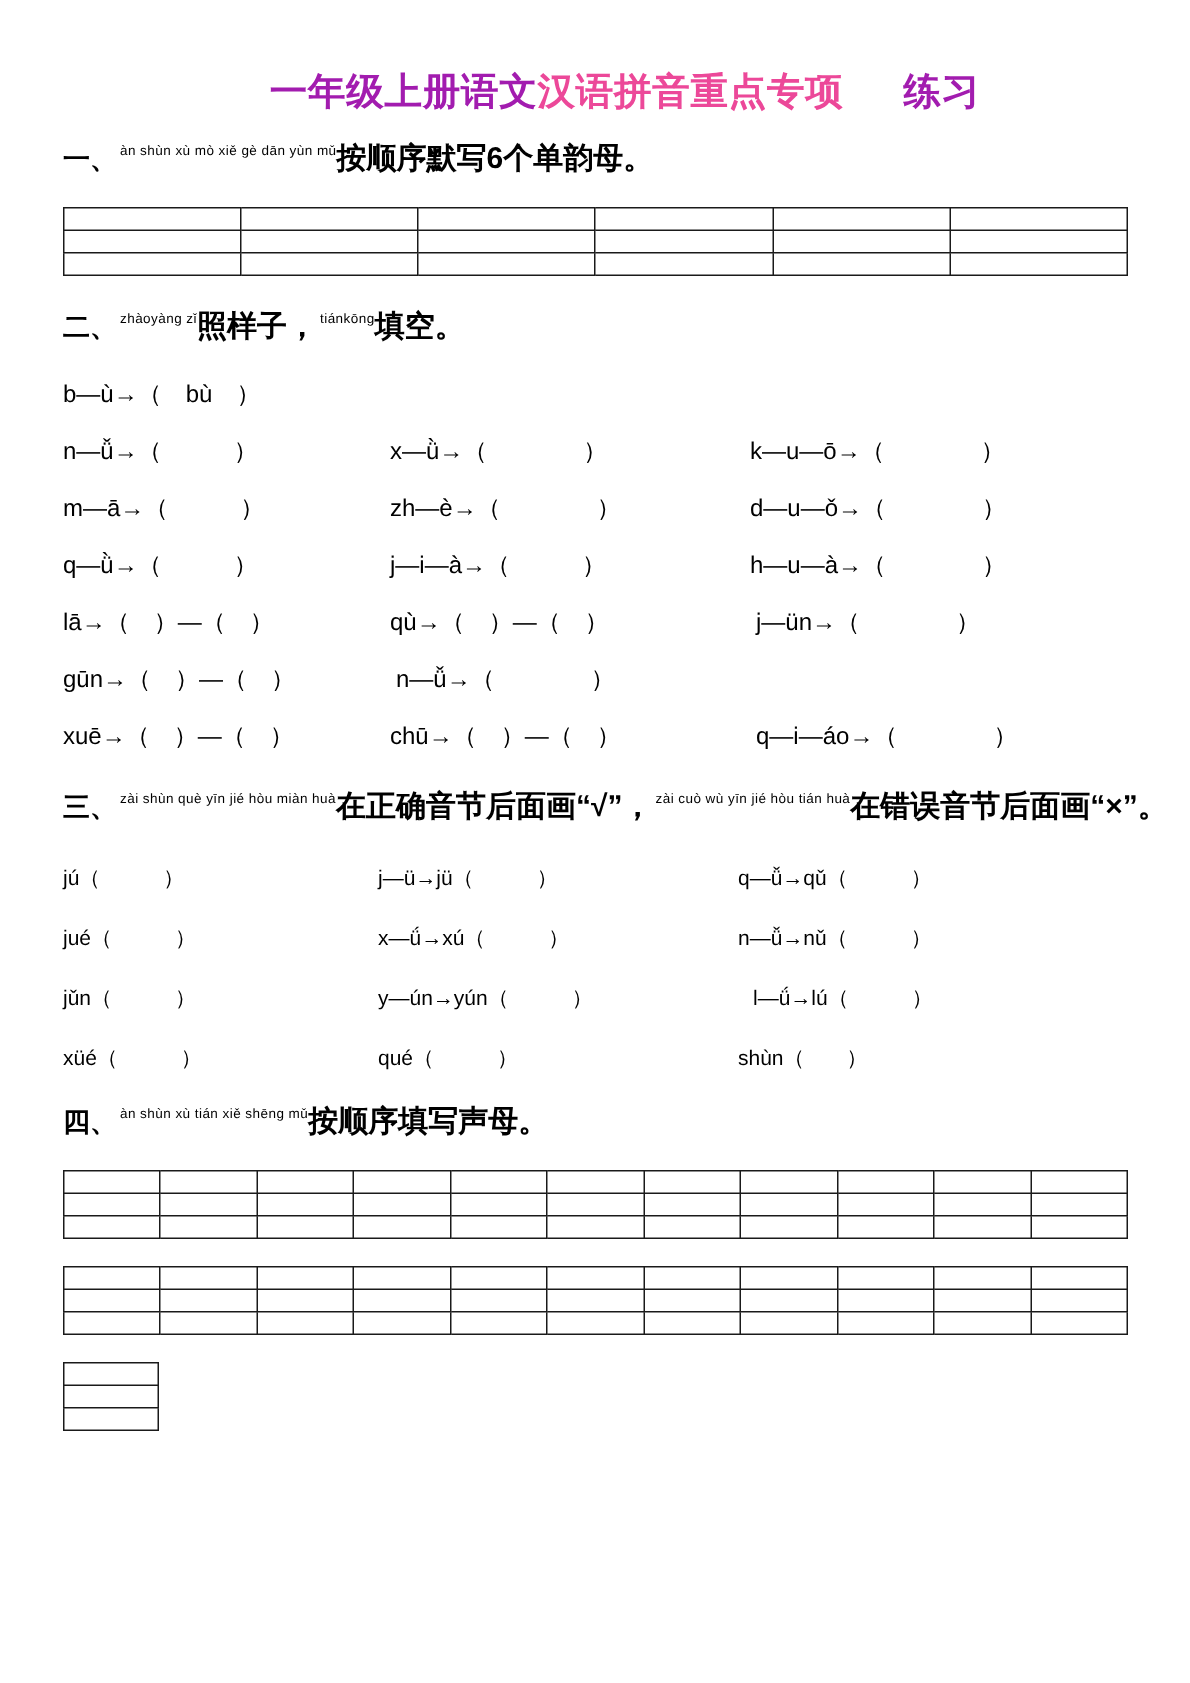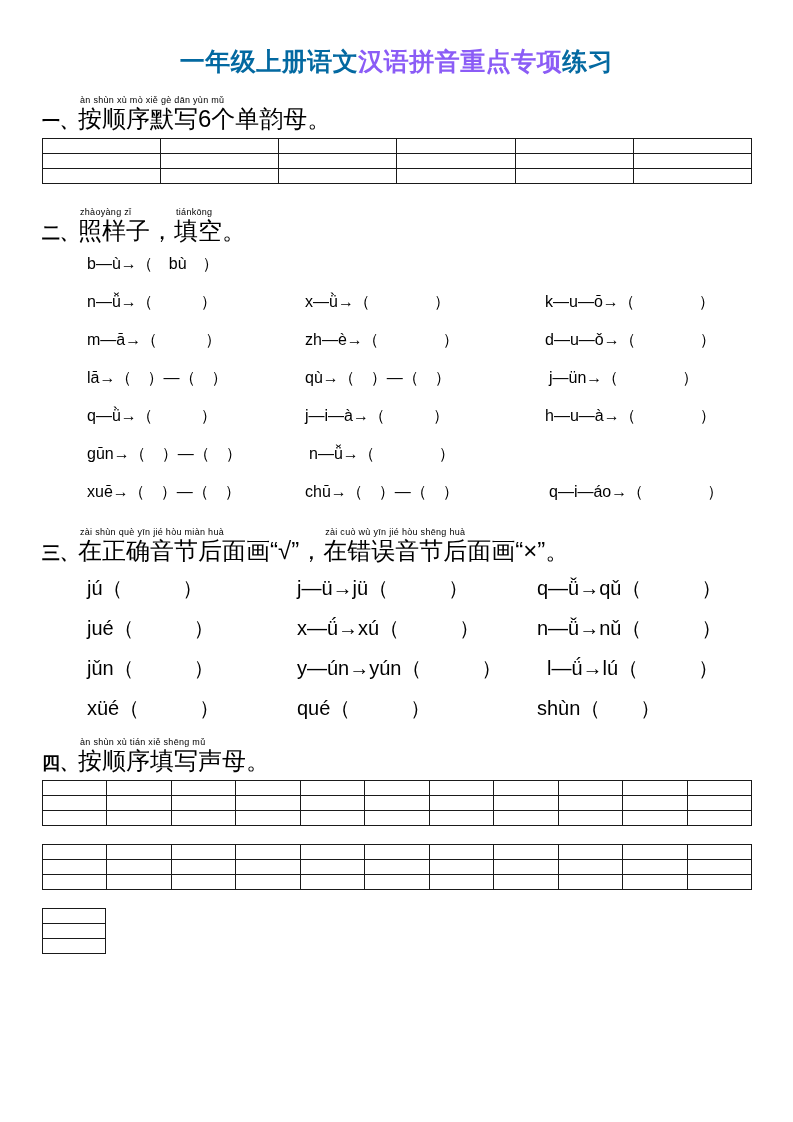--- a/index.html
+++ b/index.html
@@ -26,22 +26,22 @@
   
   .doc-title {
     text-align: center;
     font-size: 25px;
     font-weight: bold;
     letter-spacing: 0.5px;
     padding-top: 46px;
     line-height: 1.2;
     white-space: nowrap;
   }
-  .doc-title .t-black { color: #0369a1; }
-  .doc-title .t-red { color: #8b5cf6; }
+  .doc-title .t-black { color: #a21caf; margin-left: 40px; }
+  .doc-title .t-red { color: #ec4899; }
 
   
   .section-head {
     position: relative;
     margin-top: 20px;
     margin-bottom: 6px;
     height: 34px;
   }
   .sh-line {
     display: flex;
@@ -51,36 +51,36 @@
     line-height: 1;
     white-space: nowrap;
   }
   .sh-num {
     font-size: 18px;
     font-weight: bold;
     padding-bottom: 1px;
   }
   .ruby-group {
     display: inline-flex;
-    flex-direction: column;
+    flex-direction: row;
     align-items: flex-start;
     justify-content: flex-end;
   }
   .ruby-py {
     font-size: 9px;
     font-weight: normal;
     line-height: 1;
     letter-spacing: 0.3px;
     margin-bottom: 2px;
     padding-left: 2px;
     white-space: nowrap;
   }
   .ruby-han {
-    font-size: 24px;
-    font-weight: normal;
+    font-size: 20px;
+    font-weight: bold;
     line-height: 1;
     letter-spacing: 0px;
     white-space: nowrap;
   }
 
   
   .grid-table {
     border-collapse: collapse;
     table-layout: fixed;
     width: 710px;
@@ -88,40 +88,40 @@
   }
   .grid-table td {
     border: 1px solid #1a1a1a;
     height: 14px;
     padding: 0;
   }
   .grid-wrap { margin-top: 8px; }
   .grid-table.small { width: 64px; }
 
   
-  .ex-block { margin-top: 14px; margin-left: 45px; }
+  .ex-block { margin-top: 14px; }
   .ex-row {
     display: flex;
     align-items: baseline;
     font-size: 16px;
     line-height: 1;
     height: 26px;
     margin-bottom: 12px;
     white-space: nowrap;
   }
   .ex-item { flex: 0 0 auto; }
   .ex-row .col1 { width: 218px; }
   .ex-row .col2 { width: 240px; }
   .ex-row .col3 { width: 250px; }
   .pad-left { padding-left: 4px; }
 
   .s3-row {
     display: flex;
     align-items: baseline;
-    font-size: 20px;
+    font-size: 14px;
     line-height: 1;
     height: 26px;
     margin-bottom: 14px;
     white-space: nowrap;
   }
   .s3-row .c1 { width: 210px; }
   .s3-row .c2 { width: 240px; }
   .s3-row .c3 { width: 250px; }
 </style>
 </head>
@@ -198,49 +198,49 @@
       <span class="ex-item col1">n—ǚ→（　　　）</span>
       <span class="ex-item col2">x—ǜ→（　　　　）</span>
       <span class="ex-item col3">k—u—ō→（　　　　）</span>
     </div>
     <div class="ex-row">
       <span class="ex-item col1">m—ā→（　　　）</span>
       <span class="ex-item col2">zh—è→（　　　　）</span>
       <span class="ex-item col3">d—u—ǒ→（　　　　）</span>
     </div>
     <div class="ex-row">
+      <span class="ex-item col1">q—ǜ→（　　　）</span>
+      <span class="ex-item col2">j—i—à→（　　　）</span>
+      <span class="ex-item col3">h—u—à→（　　　　）</span>
+    </div>
+    <div class="ex-row">
       <span class="ex-item col1">lā→（　）—（　）</span>
       <span class="ex-item col2">qù→（　）—（　）</span>
       <span class="ex-item col3 pad-left">j—ün→（　　　　）</span>
     </div>
     <div class="ex-row">
-      <span class="ex-item col1">q—ǜ→（　　　）</span>
-      <span class="ex-item col2">j—i—à→（　　　）</span>
-      <span class="ex-item col3">h—u—à→（　　　　）</span>
-    </div>
-    <div class="ex-row">
       <span class="ex-item col1">gūn→（　）—（　）</span>
       <span class="ex-item col3 pad-left">n—ǚ→（　　　　）</span>
     </div>
     <div class="ex-row">
       <span class="ex-item col1">xuē→（　）—（　）</span>
       <span class="ex-item col2">chū→（　）—（　）</span>
       <span class="ex-item col3 pad-left">q—i—áo→（　　　　）</span>
     </div>
   </div>
 
   <div class="section-head" style="margin-top:18px;">
     <div class="sh-line">
       <span class="sh-num">三、</span>
       <span class="ruby-group">
         <span class="ruby-py">zài shùn què yīn jié hòu miàn huà</span>
         <span class="ruby-han">在正确音节后面画“√”，</span>
       </span>
       <span class="ruby-group">
-        <span class="ruby-py">zài cuò wù yīn jié hòu shēng huà</span>
+        <span class="ruby-py">zài cuò wù yīn jié hòu tián huà</span>
         <span class="ruby-han">在错误音节后面画“×”。</span>
       </span>
     </div>
   </div>
 
   <div class="ex-block" style="margin-top:16px;">
     <div class="s3-row">
       <span class="ex-item c1">jú（　　　）</span>
       <span class="ex-item c2">j—ü→jü（　　　）</span>
       <span class="ex-item c3">q—ǚ→qǔ（　　　）</span>

